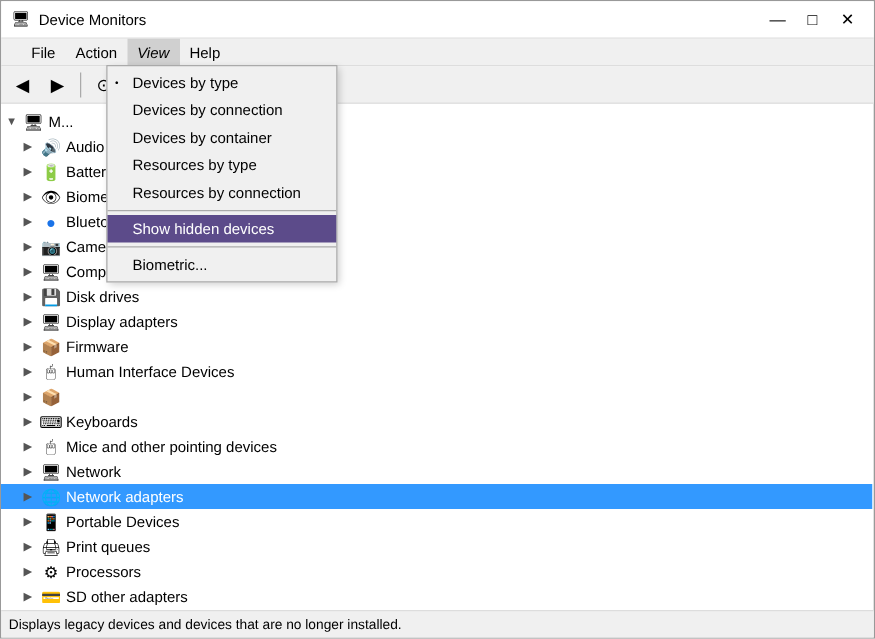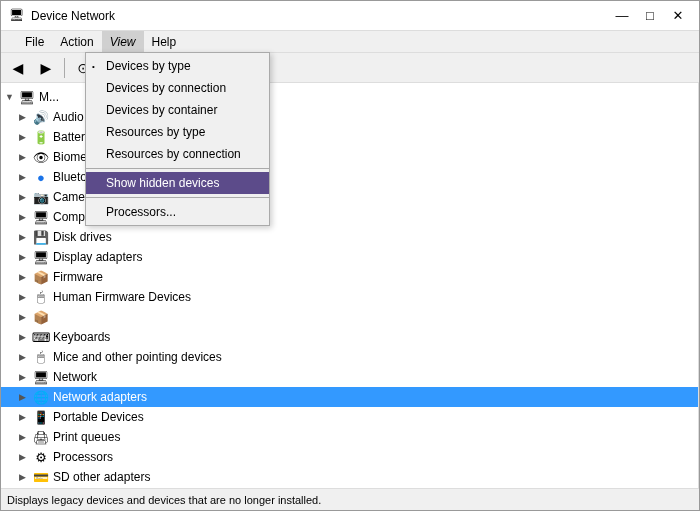--- a/index.html
+++ b/index.html
@@ -247,21 +247,21 @@
     }
   </style>
 </head>
 <body>
 
 <div class="window">
 
   <div class="title-bar">
     <div class="title-bar-left">
       <span class="title-bar-icon">🖥</span>
-      <span class="title-bar-title">Device Network</span>
+      <span class="title-bar-title">Device Monitors</span>
     </div>
     <div class="title-bar-controls">
       <button class="title-btn">—</button>
       <button class="title-btn">□</button>
       <button class="title-btn close">✕</button>
     </div>
   </div>
 
   <div class="menu-bar">
     <div class="menu-item">
@@ -349,21 +349,21 @@
       <div class="tree-item">
         <span style="display:inline-block;width:14px"></span>
         <span class="tree-arrow">▶</span>
         <span class="tree-icon">📦</span>
         <span class="tree-label">Firmware</span>
       </div>
       <div class="tree-item">
         <span style="display:inline-block;width:14px"></span>
         <span class="tree-arrow">▶</span>
         <span class="tree-icon">🖱</span>
-        <span class="tree-label">Human Firmware Devices</span>
+        <span class="tree-label">Human Interface Devices</span>
       </div>
       <div class="tree-item">
         <span style="display:inline-block;width:14px"></span>
         <span class="tree-arrow">▶</span>
         <span class="tree-icon">📦</span>
       </div>
       <div class="tree-item">
         <span style="display:inline-block;width:14px"></span>
         <span class="tree-arrow">▶</span>
         <span class="tree-icon">⌨</span>
@@ -447,20 +447,20 @@
       <span>Resources by connection</span>
     </div>
     <div class="dropdown-sep"></div>
     <div class="dropdown-item active-item">
       <span class="dropdown-bullet"></span>
       <span>Show hidden devices</span>
     </div>
     <div class="dropdown-sep"></div>
     <div class="dropdown-item">
       <span class="dropdown-bullet"></span>
-      <span>Processors...</span>
+      <span>Biometric...</span>
     </div>
   </div>
 
   <svg class="purple-arrow" viewBox="0 0 70 80" xmlns="http://www.w3.org/2000/svg" style="position:absolute; top:118px; left:210px; width:65px; height:75px; pointer-events:none;">
     <polygon points="5,5 35,50 22,50 22,75 48,75 48,50 62,50" fill="#7b2fbe" stroke="#fff" stroke-width="2" transform="rotate(-30, 35, 40)"></polygon>
   </svg>
 </div>
 
 </body></html>

